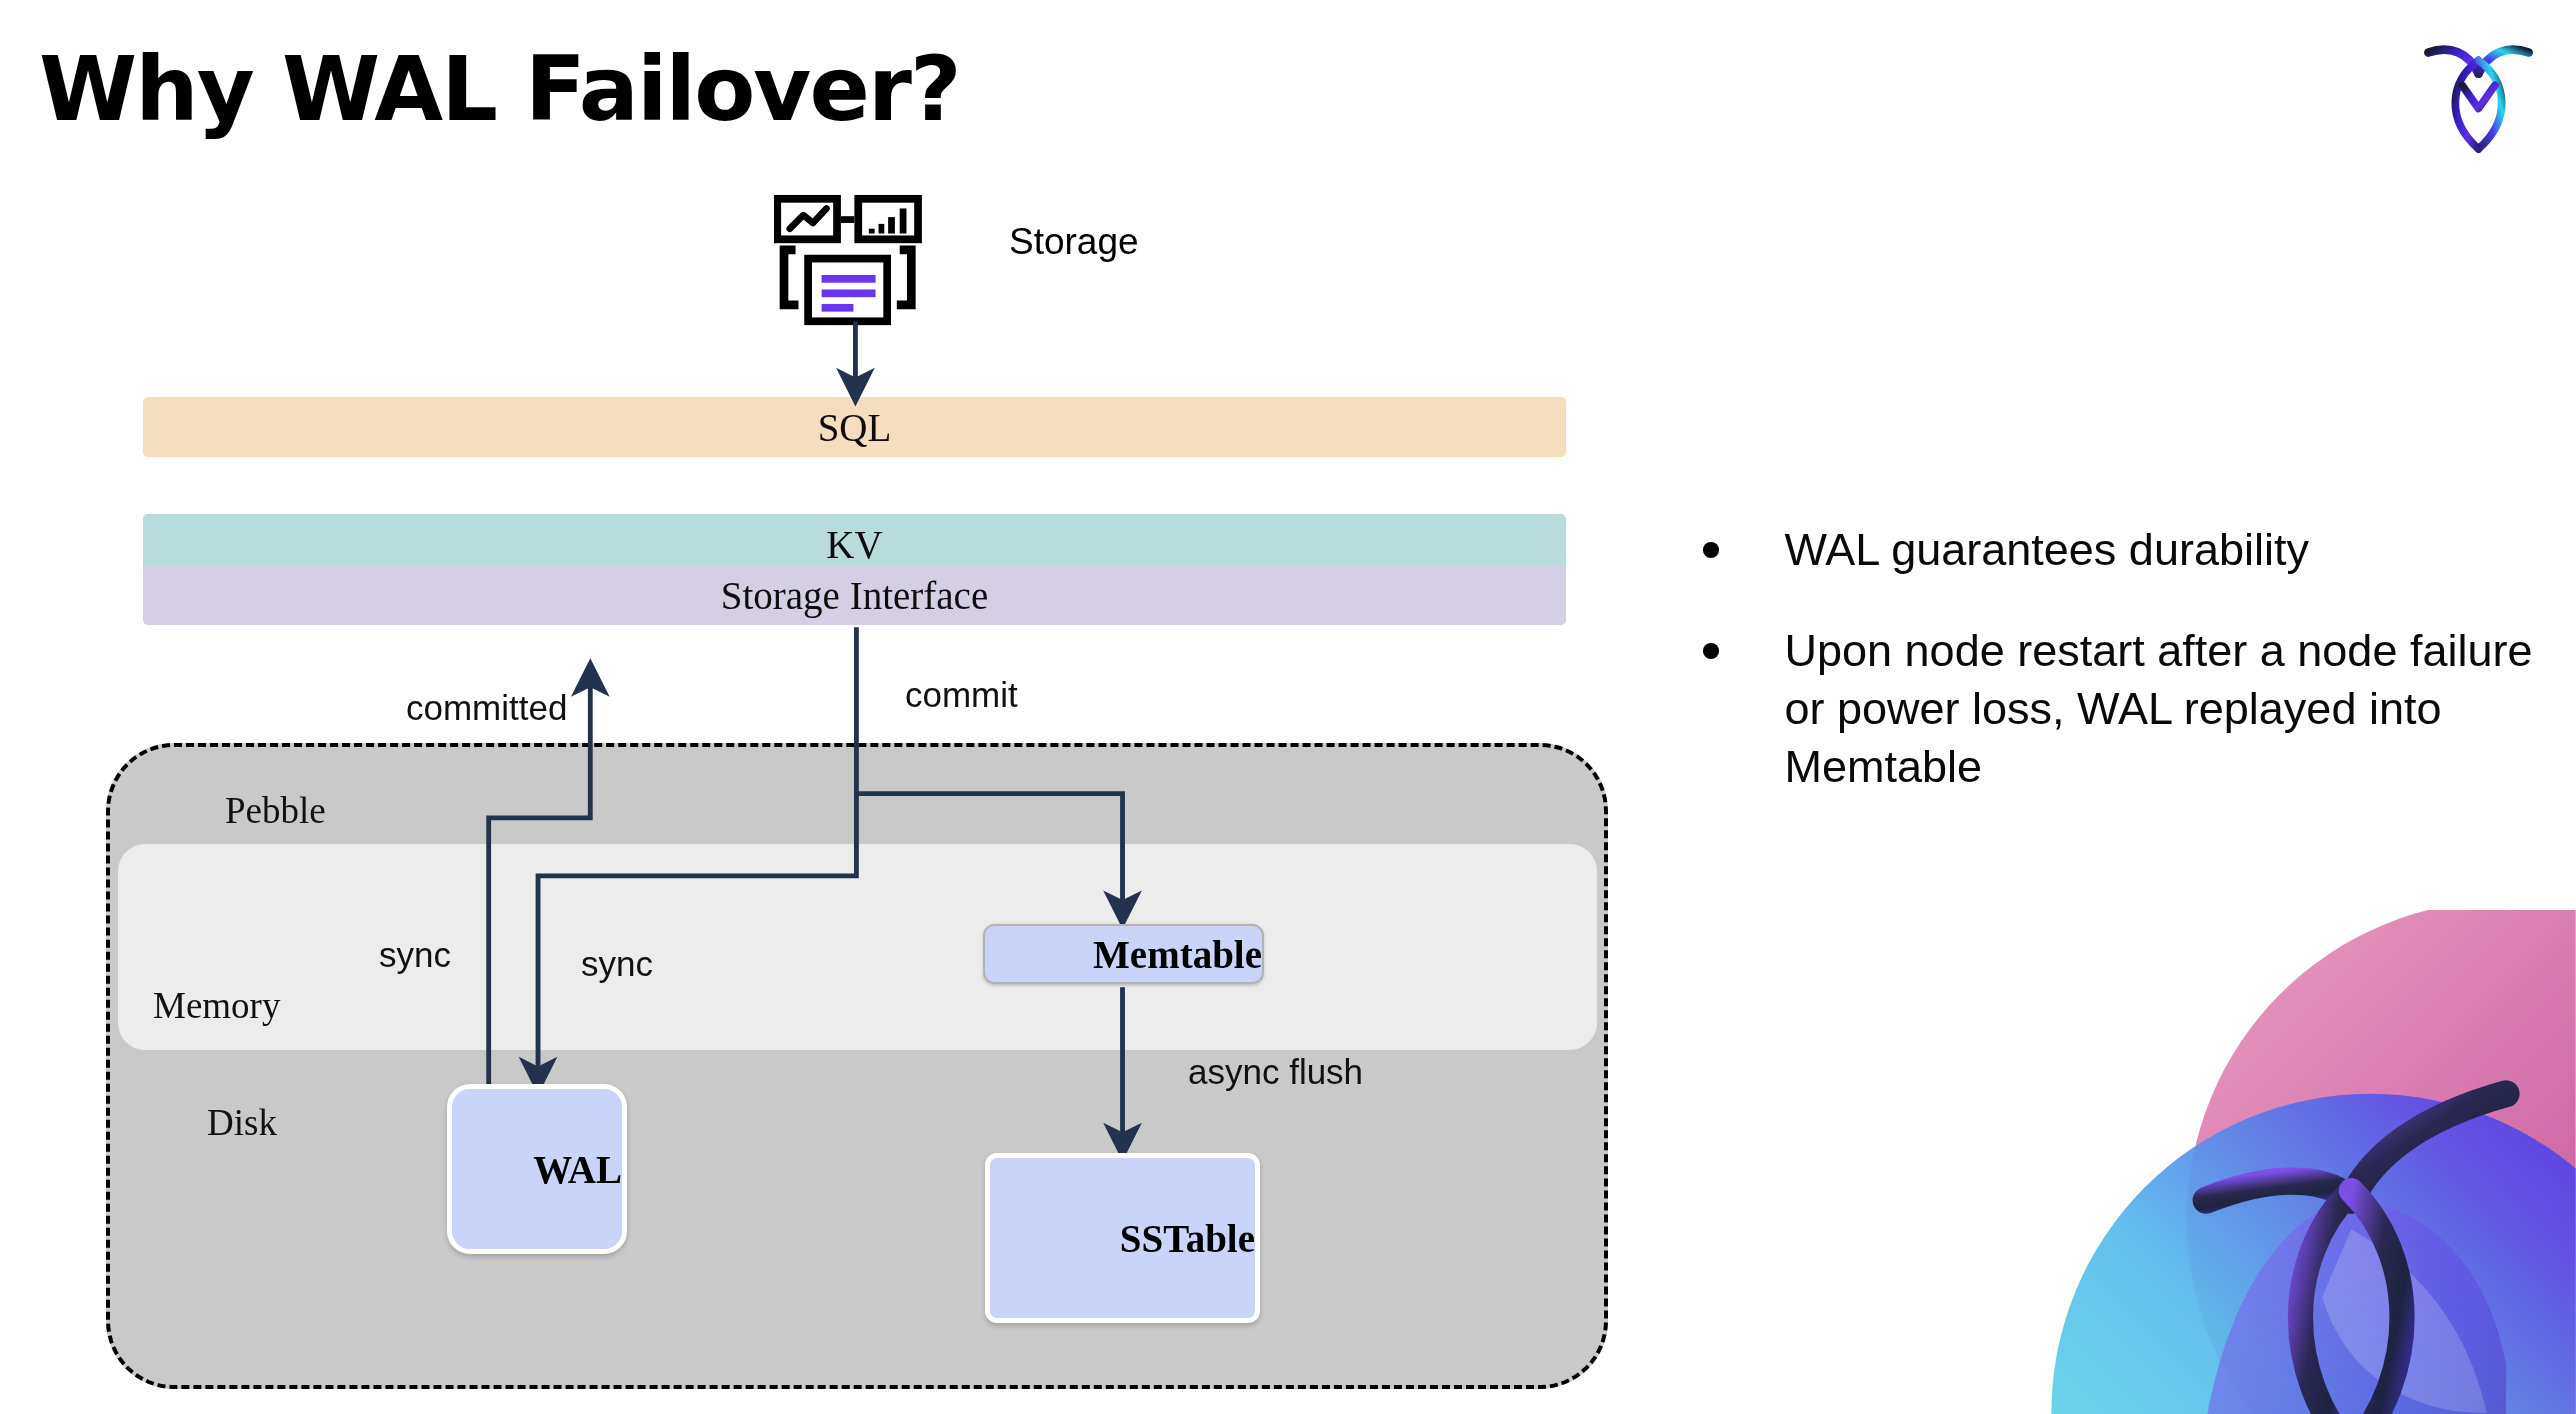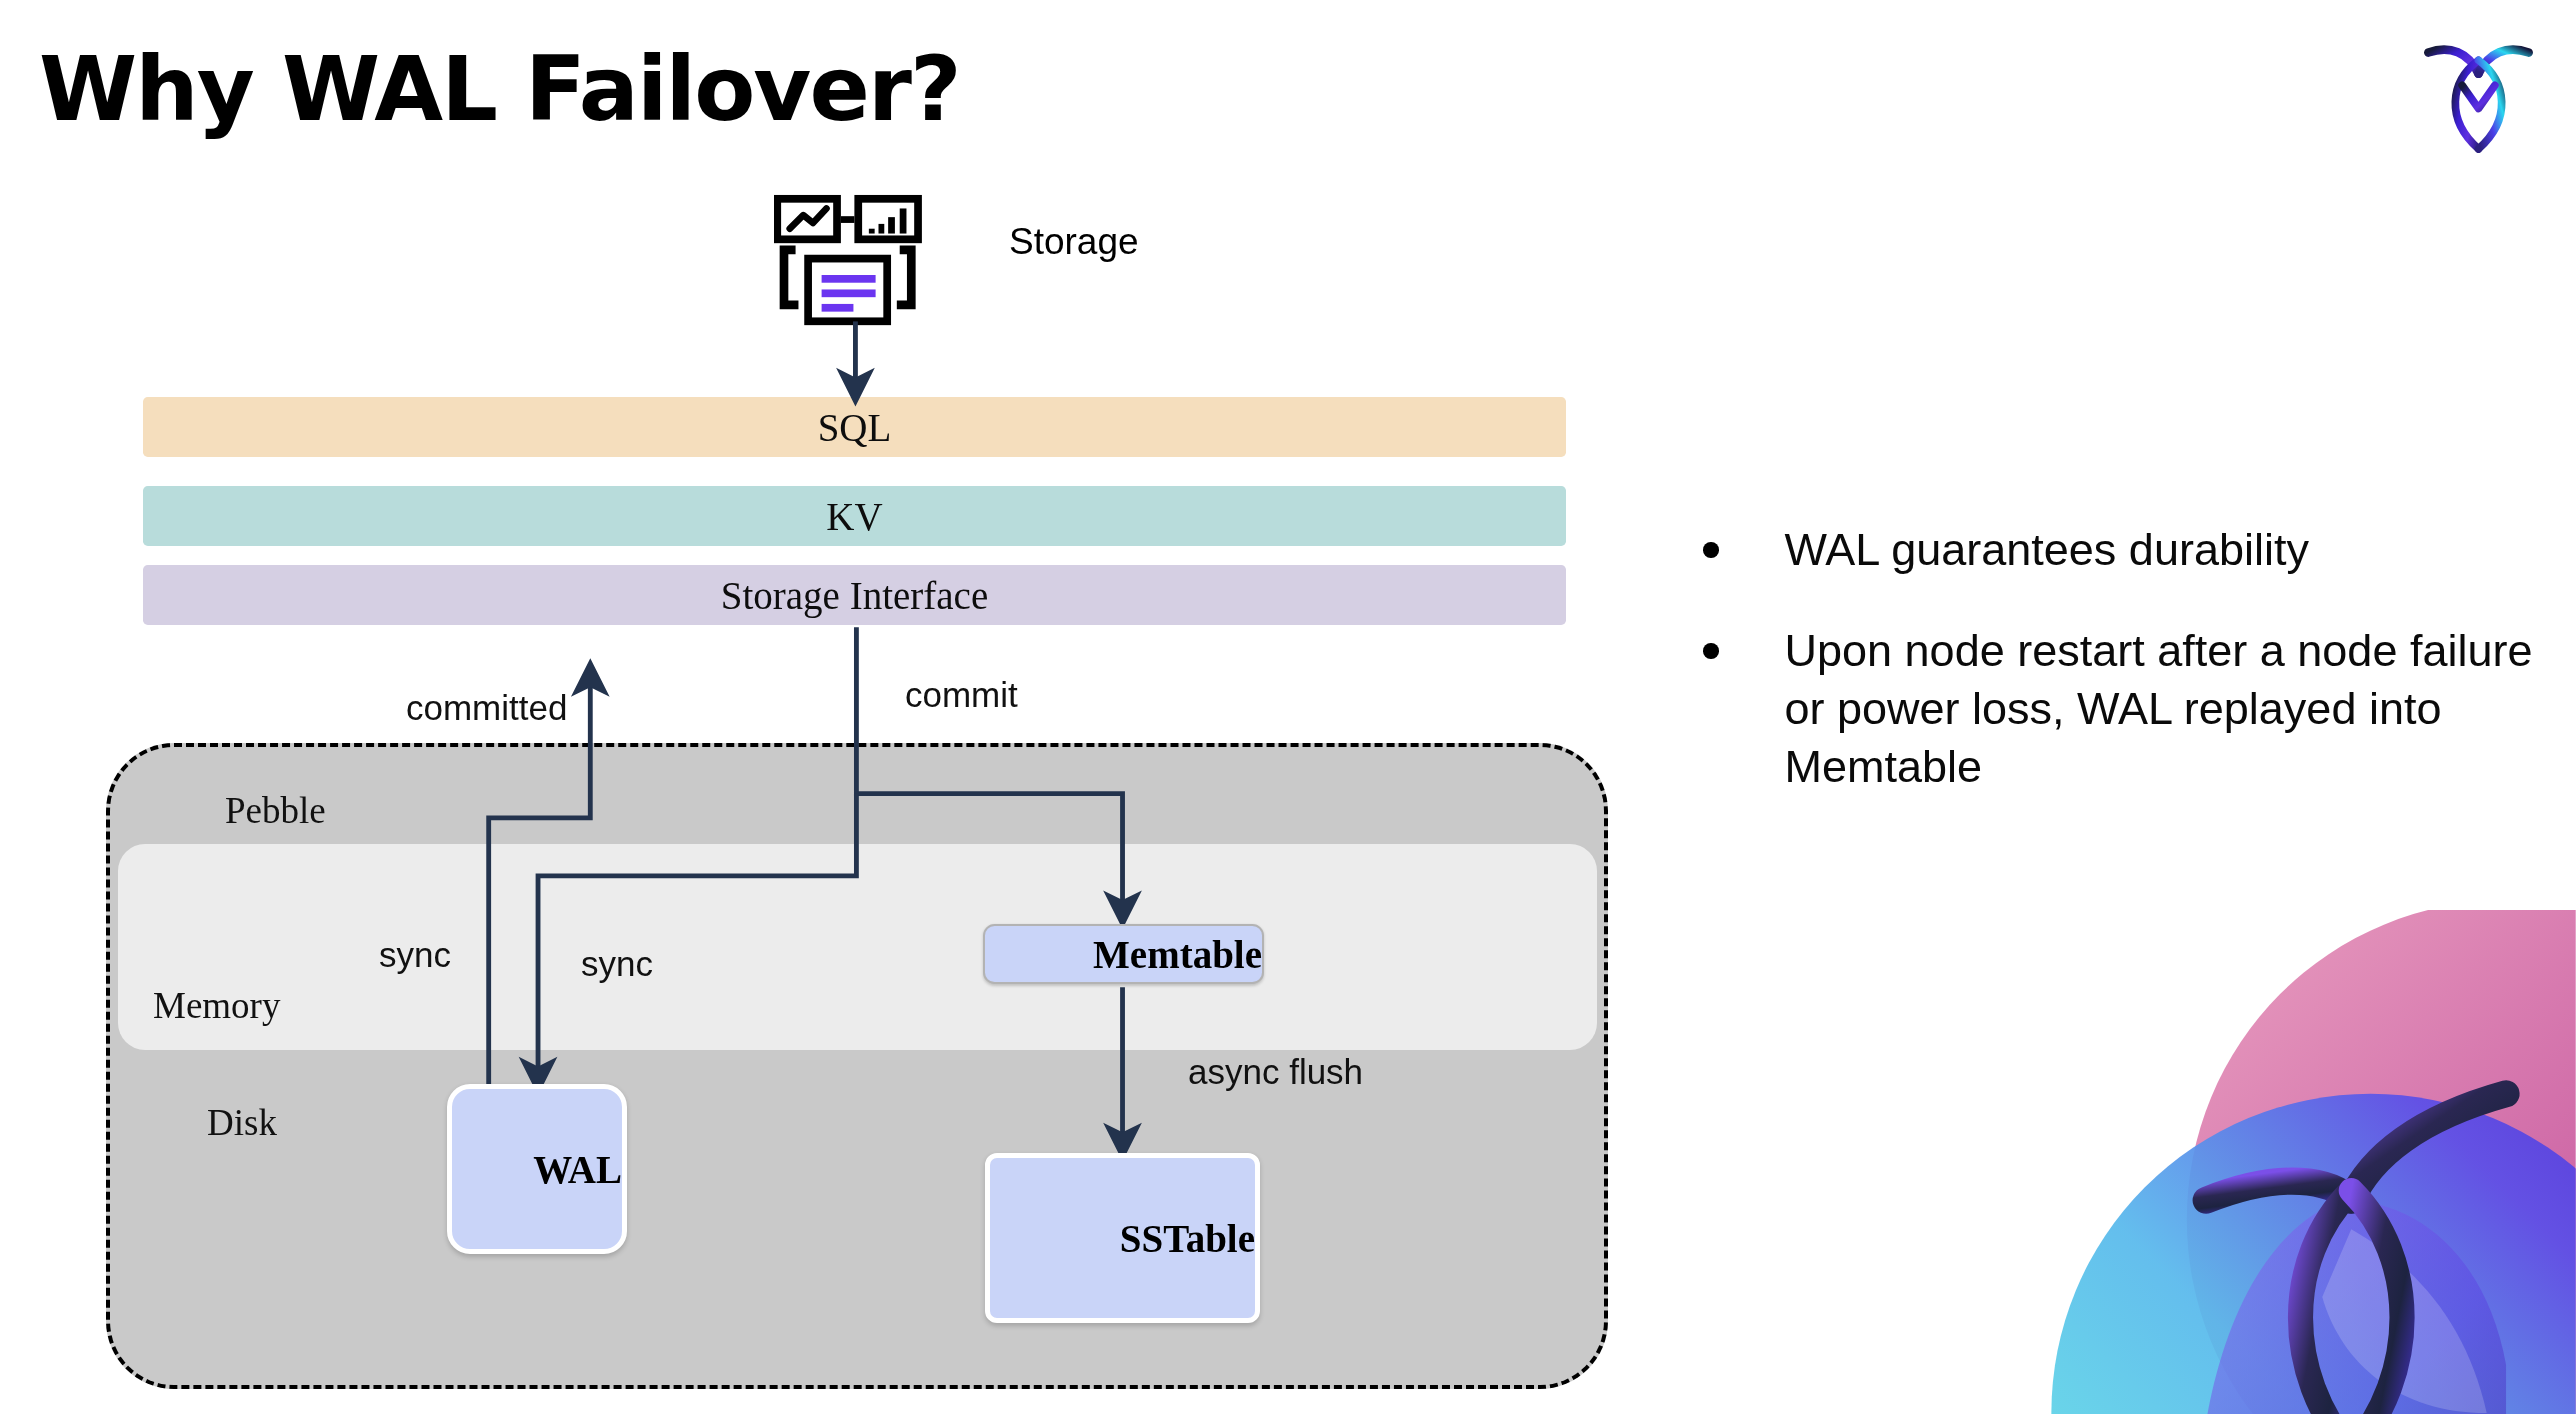--- a/index.html
+++ b/index.html
@@ -36,21 +36,21 @@
   
   .bar {
     position: absolute;
     left: 143px; width: 1423px; height: 60px;
     border-radius: 4.8px;
     display: flex; align-items: center; justify-content: center;
     font-family: "Liberation Serif", serif;
     font-size: 39px; color: #0d0d0d; text-align: right;
   }
   #bar-sql { top: 397px; background: #f5debd; }
-  #bar-kv  { top: 486px; background: #b8dcdb; }
+  #bar-kv  { top: 514px; background: #b8dcdb; }
   #bar-si  { top: 565px; background: #d5cfe3; }
 
   
   .pebble {
     position: absolute; left: 106px; top: 743px;
     width: 1502px; height: 646px;
     background: #c9c9c9;
     border: 4.8px dashed #000000;
     border-radius: 68px;
   }

